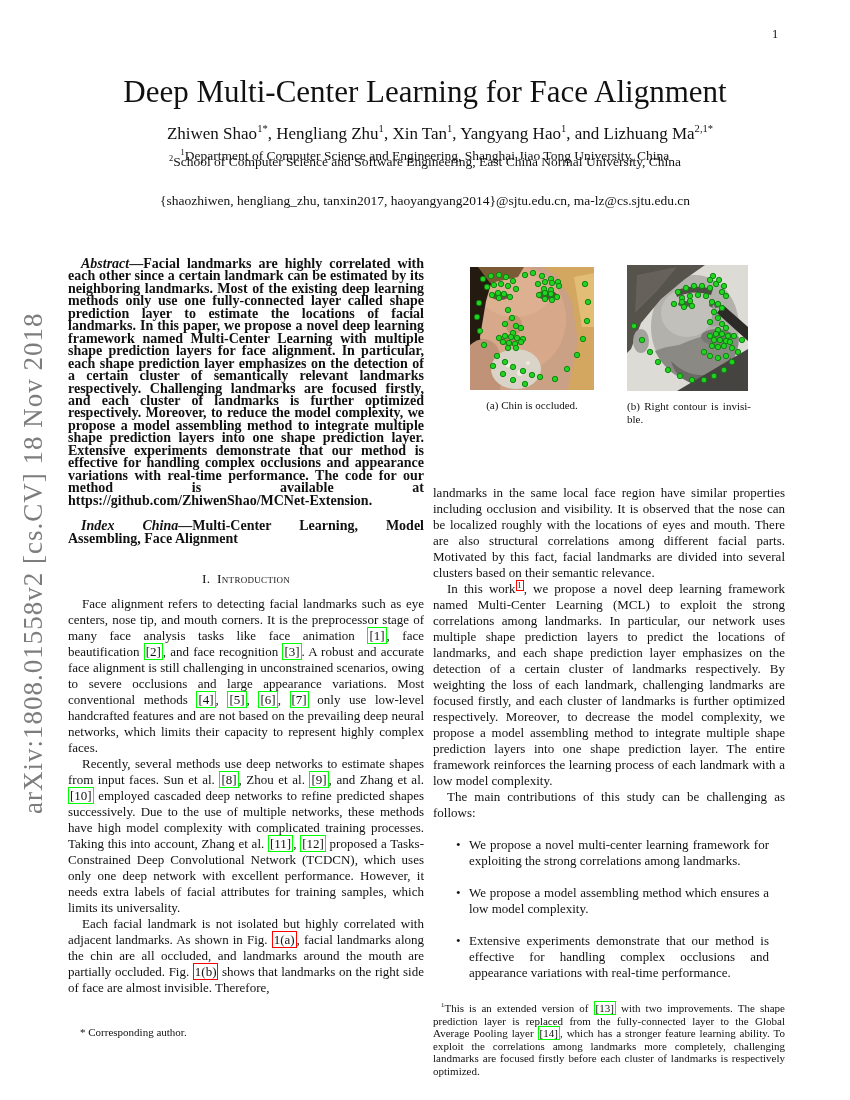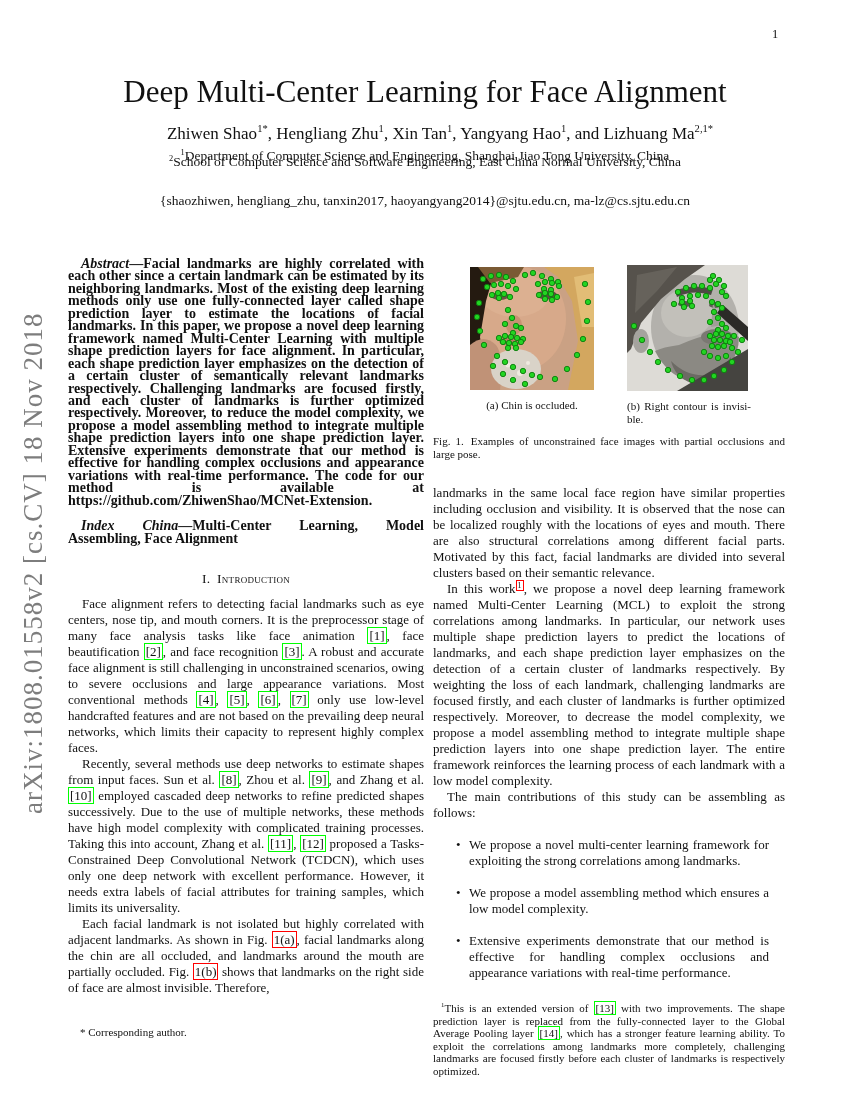--- a/index.html
+++ b/index.html
@@ -253,26 +253,25 @@
               <circle cx="111" cy="87" r="2.7" fill="#22d422" stroke="#0c7c0c" stroke-width="0.9"></circle>
               <circle cx="115" cy="75" r="2.7" fill="#22d422" stroke="#0c7c0c" stroke-width="0.9"></circle>
               <circle cx="77" cy="87" r="2.7" fill="#22d422" stroke="#0c7c0c" stroke-width="0.9"></circle>
               <circle cx="83" cy="91" r="2.7" fill="#22d422" stroke="#0c7c0c" stroke-width="0.9"></circle>
               <circle cx="91" cy="93" r="2.7" fill="#22d422" stroke="#0c7c0c" stroke-width="0.9"></circle>
               <circle cx="99" cy="91" r="2.7" fill="#22d422" stroke="#0c7c0c" stroke-width="0.9"></circle>
             </g>
         </svg>
         <div class="subcap subcap-b">(b) Right contour is invisi­ble.</div>
       </div>
-      <div class="figcap"><span>Fig. 1.</span><span class="cap-text">Examples of unconstrained face images with partial occlusions and large pose.</span></div>
     </div>
 
     <p class="body-p no-indent">landmarks in the same local face region have similar properties including occlusion and visibility. It is observed that the nose can be localized roughly with the locations of eyes and mouth. There are also structural correlations among different facial parts. Motivated by this fact, facial landmarks are divided into several clusters based on their semantic relevance.</p>
     <p class="body-p">In this work<sup class="rbox">1</sup>, we propose a novel deep learning framework named Multi-Center Learning (MCL) to exploit the strong correlations among landmarks. In particular, our network uses multiple shape prediction layers to predict the locations of landmarks, and each shape prediction layer emphasizes on the detection of a certain cluster of landmarks respectively. By weighting the loss of each landmark, challenging landmarks are focused firstly, and each cluster of landmarks is further optimized respectively. Moreover, to decrease the model complexity, we propose a model assembling method to integrate multiple shape prediction layers into one shape prediction layer. The entire framework reinforces the learning process of each landmark with a low model complexity.</p>
-    <p class="body-p">The main contributions of this study can be assembling as follows:</p>
+    <p class="body-p">The main contributions of this study can be challenging as follows:</p>
 
     <ul class="contrib">
       <li>We propose a novel multi-center learning framework for exploiting the strong correlations among landmarks.</li>
       <li>We propose a model assembling method which ensures a low model complexity.</li>
       <li>Extensive experiments demonstrate that our method is effective for handling complex occlusions and appearance variations with real-time performance.</li>
     </ul>
 
     <p class="footnote-right"><sup>1</sup>This is an extended version of <span class="gbox">[13]</span> with two improvements. The shape prediction layer is replaced from the fully-connected layer to the Global Average Pooling layer <span class="gbox">[14]</span>, which has a stronger feature learning ability. To exploit the correlations among landmarks more completely, challenging landmarks are focused firstly before each cluster of landmarks is respectively optimized.</p>
   </div>
 

